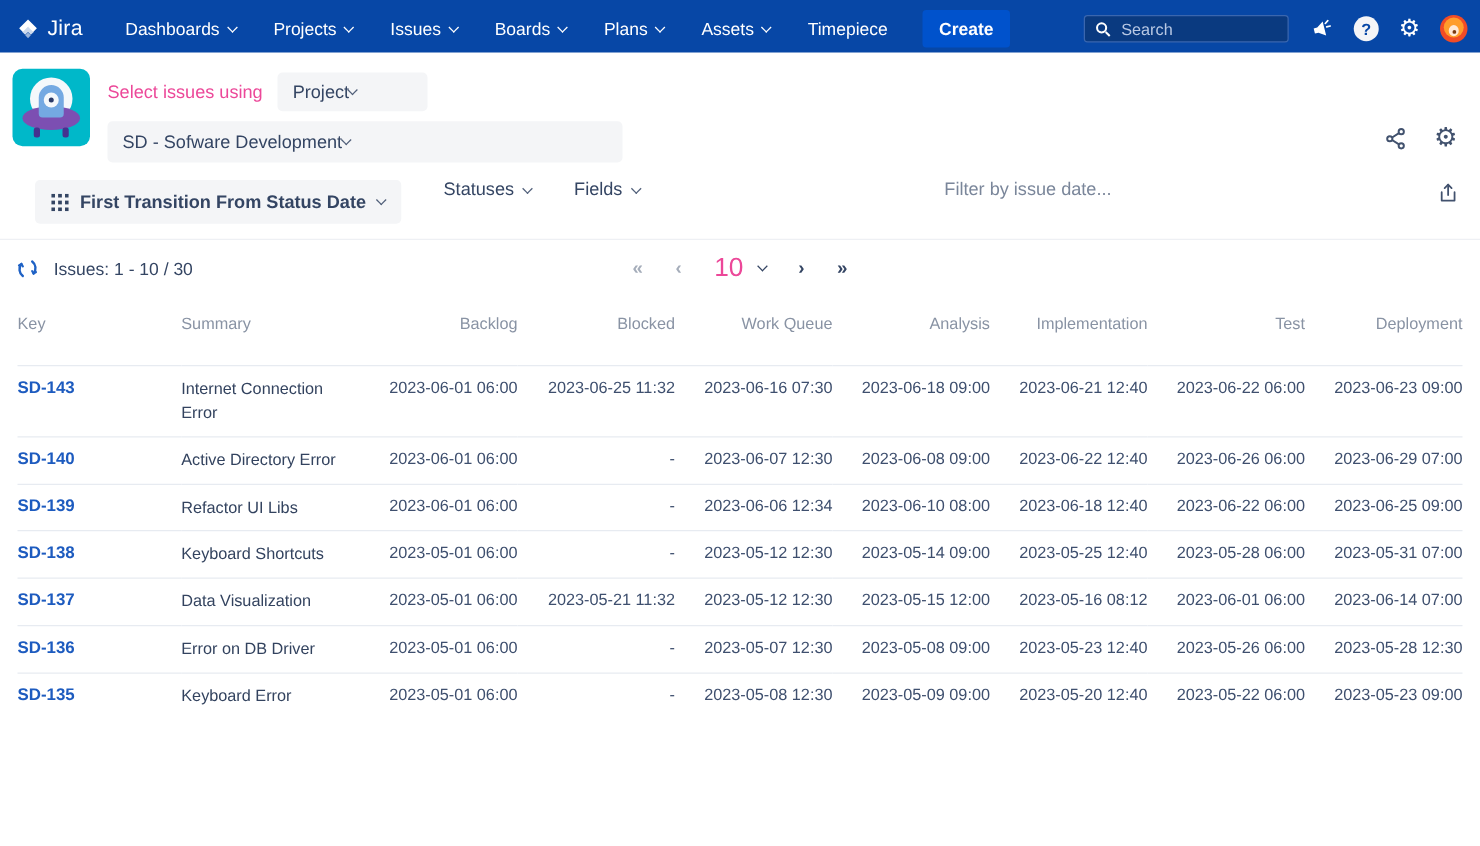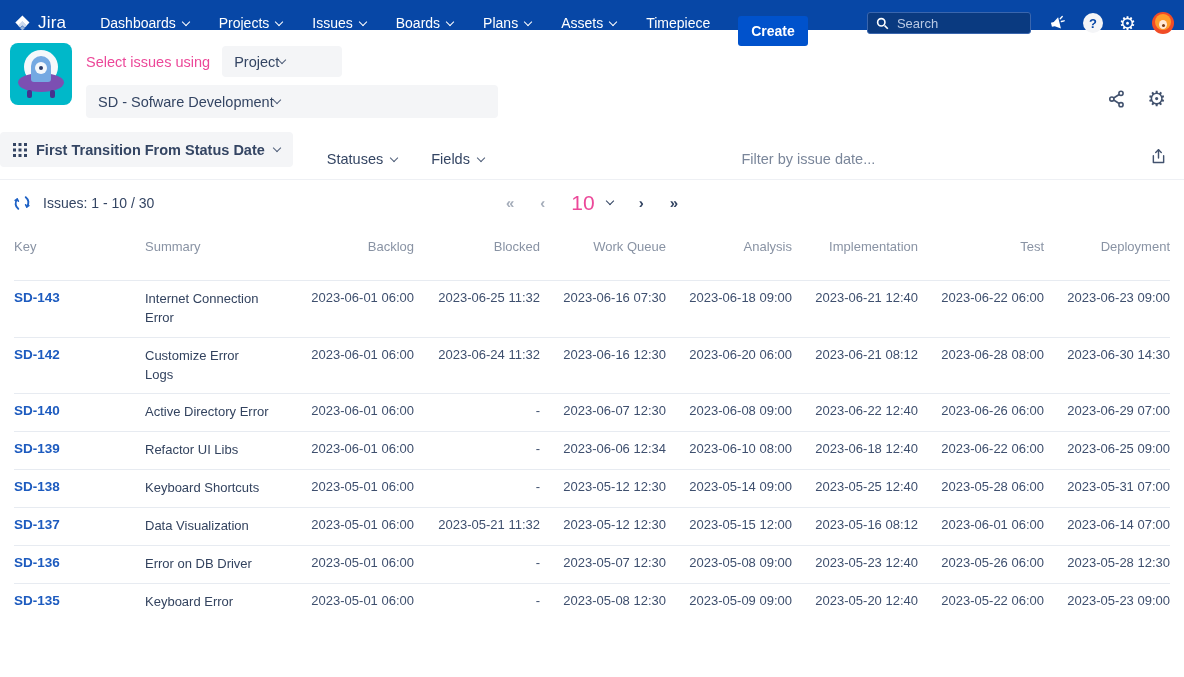--- a/index.html
+++ b/index.html
@@ -4,21 +4,21 @@
 <style>
   :root{
     --nav-bg:#0747A6; --create-bg:#0052CC; --search-bg:#0A3A80; --search-br:#3A66AE;
     --ink:#344563; --ink-soft:#42526E; --muted:#8993A4; --muted-2:#A5ADBA;
     --link:#1D5BBF; --row-line:#E7EBF1; --chip-bg:#F4F5F7; --app-teal:#00B8C9;
   }
   *{box-sizing:border-box;margin:0;padding:0}
   html,body{width:1184px;height:677px;overflow:hidden;background:#fff;
     font-family:"Liberation Sans","DejaVu Sans",sans-serif;color:var(--ink)}
   
-  .topnav{height:30px;background:var(--nav-bg);display:flex;padding:16px 10px 0 12px;gap:6px}
+  .topnav{height:42px;background:var(--nav-bg);display:flex;align-items:center;padding:4px 10px 0 12px;gap:6px}
   .brand{display:flex;align-items:center;gap:6px;color:#fff;margin-right:28px}
   .brand-name{font-size:17px;font-weight:500;letter-spacing:.2px}
   .nav-items{display:flex;align-items:center;gap:30px}
   .nav-item{display:flex;align-items:center;gap:7px;color:#fff;font-size:14px;font-weight:500;cursor:pointer;text-decoration:none}
   .chev{width:6px;height:6px;border-right:1.8px solid currentColor;border-bottom:1.8px solid currentColor;
     transform:rotate(45deg);display:inline-block;margin-top:-3px}
   .create-btn{margin-left:22px;height:30px;display:flex;align-items:center;padding:0 13px;background:var(--create-bg);
     color:#fff;font-size:14px;font-weight:600;border:none;border-radius:3px;cursor:pointer}
   .nav-right{margin-left:auto;display:flex;align-items:center;gap:16px}
   .nav-search{display:flex;align-items:center;gap:8px;width:164px;height:22px;background:var(--search-bg);
@@ -50,21 +50,21 @@
   .sel-label{font-size:14.5px;color:#ec4899}
   .chip-select{display:flex;align-items:center;justify-content:flex-start;background:var(--chip-bg);
     border-radius:4px;height:31px;padding:0 12px;font-size:14.5px;color:#344563;cursor:pointer}
   .chip-select .chev{color:#505F79}
   .mode-select{width:120px}
   .project-select{width:412px;height:33px}
   .panel-actions{position:absolute;right:18px;top:58px;display:flex;align-items:center;gap:20px}
   .panel-actions .ico{color:var(--ink-soft);cursor:pointer;display:flex}
   .gear2{font-size:21px;line-height:1;color:var(--ink-soft)}
   
-  .filter-row{display:flex;align-items:flex-end;margin-top:14px;padding:0 16px 12px 0;border-bottom:1px solid #EEF0F4}
+  .filter-row{display:flex;align-items:flex-start;margin-top:14px;padding:0 16px 12px 28px;border-bottom:1px solid #EEF0F4}
   .report-btn{display:flex;align-items:center;gap:9px;background:var(--chip-bg);border:none;border-radius:4px;
     height:35px;padding:0 13px;font-family:inherit;font-size:14.5px;font-weight:700;color:#344563;cursor:pointer}
   .report-btn .chev{color:#505F79}
   .flt-btn{display:flex;align-items:center;gap:8px;background:none;border:none;font-family:inherit;
     font-size:14.5px;font-weight:500;color:#344563;margin-left:34px;cursor:pointer}
   .flt-btn .chev{color:#505F79}
   .filter-center{flex:1;display:flex;justify-content:center}
   .date-filter{border:none;outline:none;font-family:inherit;font-size:14.5px;color:#344563;width:210px;
     margin-left:60px;background:transparent}
   .date-filter::placeholder{color:#7A869A}
@@ -301,31 +301,20 @@
     <td class="c-sum al">Internet Connection Error</td>
   <td>2023-06-01 06:00</td>
           <td>2023-06-25 11:32</td>
           <td>2023-06-16 07:30</td>
           <td>2023-06-18 09:00</td>
           <td>2023-06-21 12:40</td>
           <td>2023-06-22 06:00</td>
           <td>2023-06-23 09:00</td>
         </tr>
 
-  <tr>
-    <td class="c-key al"><a>SD-142</a></td>
-    <td class="c-sum al">Customize Error Logs</td>
-  <td>2023-06-01 06:00</td>
-          <td>2023-06-24 11:32</td>
-          <td>2023-06-16 12:30</td>
-          <td>2023-06-20 06:00</td>
-          <td>2023-06-21 08:12</td>
-          <td>2023-06-28 08:00</td>
-          <td>2023-06-30 14:30</td>
-        </tr>
 
 
   <tr>
     <td class="c-key al"><a>SD-140</a></td>
     <td class="c-sum al">Active Directory Error</td>
   <td>2023-06-01 06:00</td>
           <td>-</td>
           <td>2023-06-07 12:30</td>
           <td>2023-06-08 09:00</td>
           <td>2023-06-22 12:40</td>

